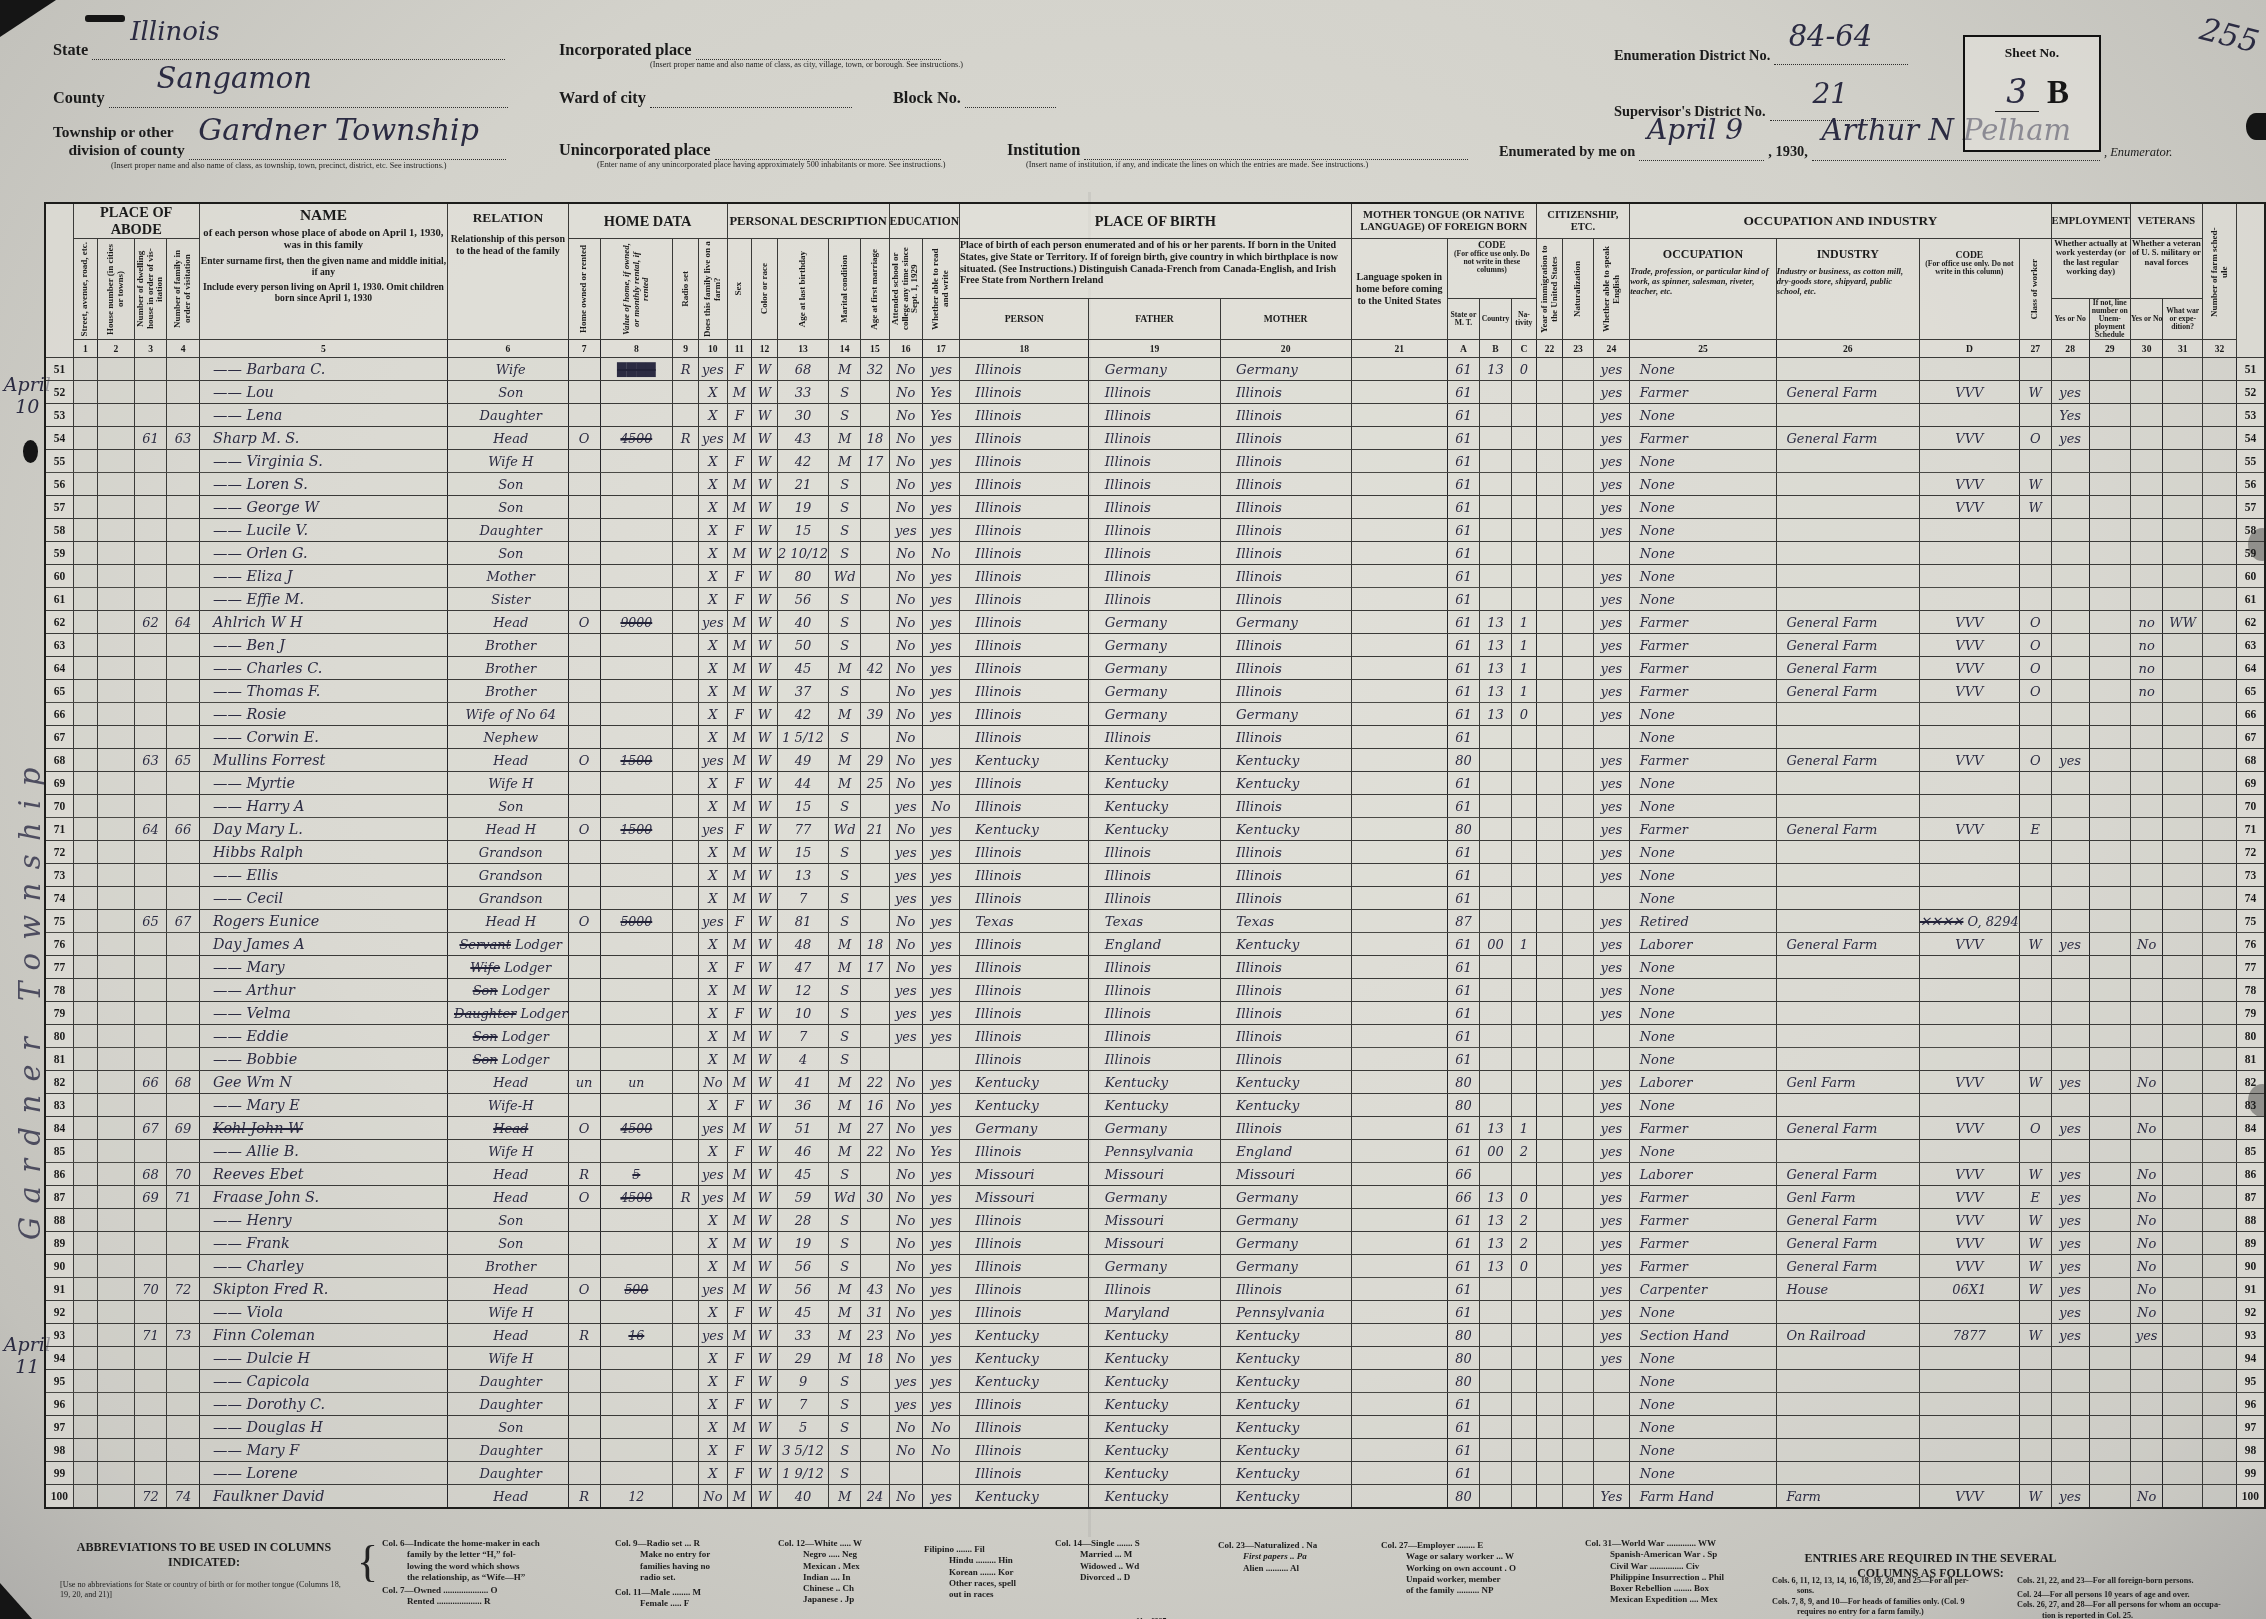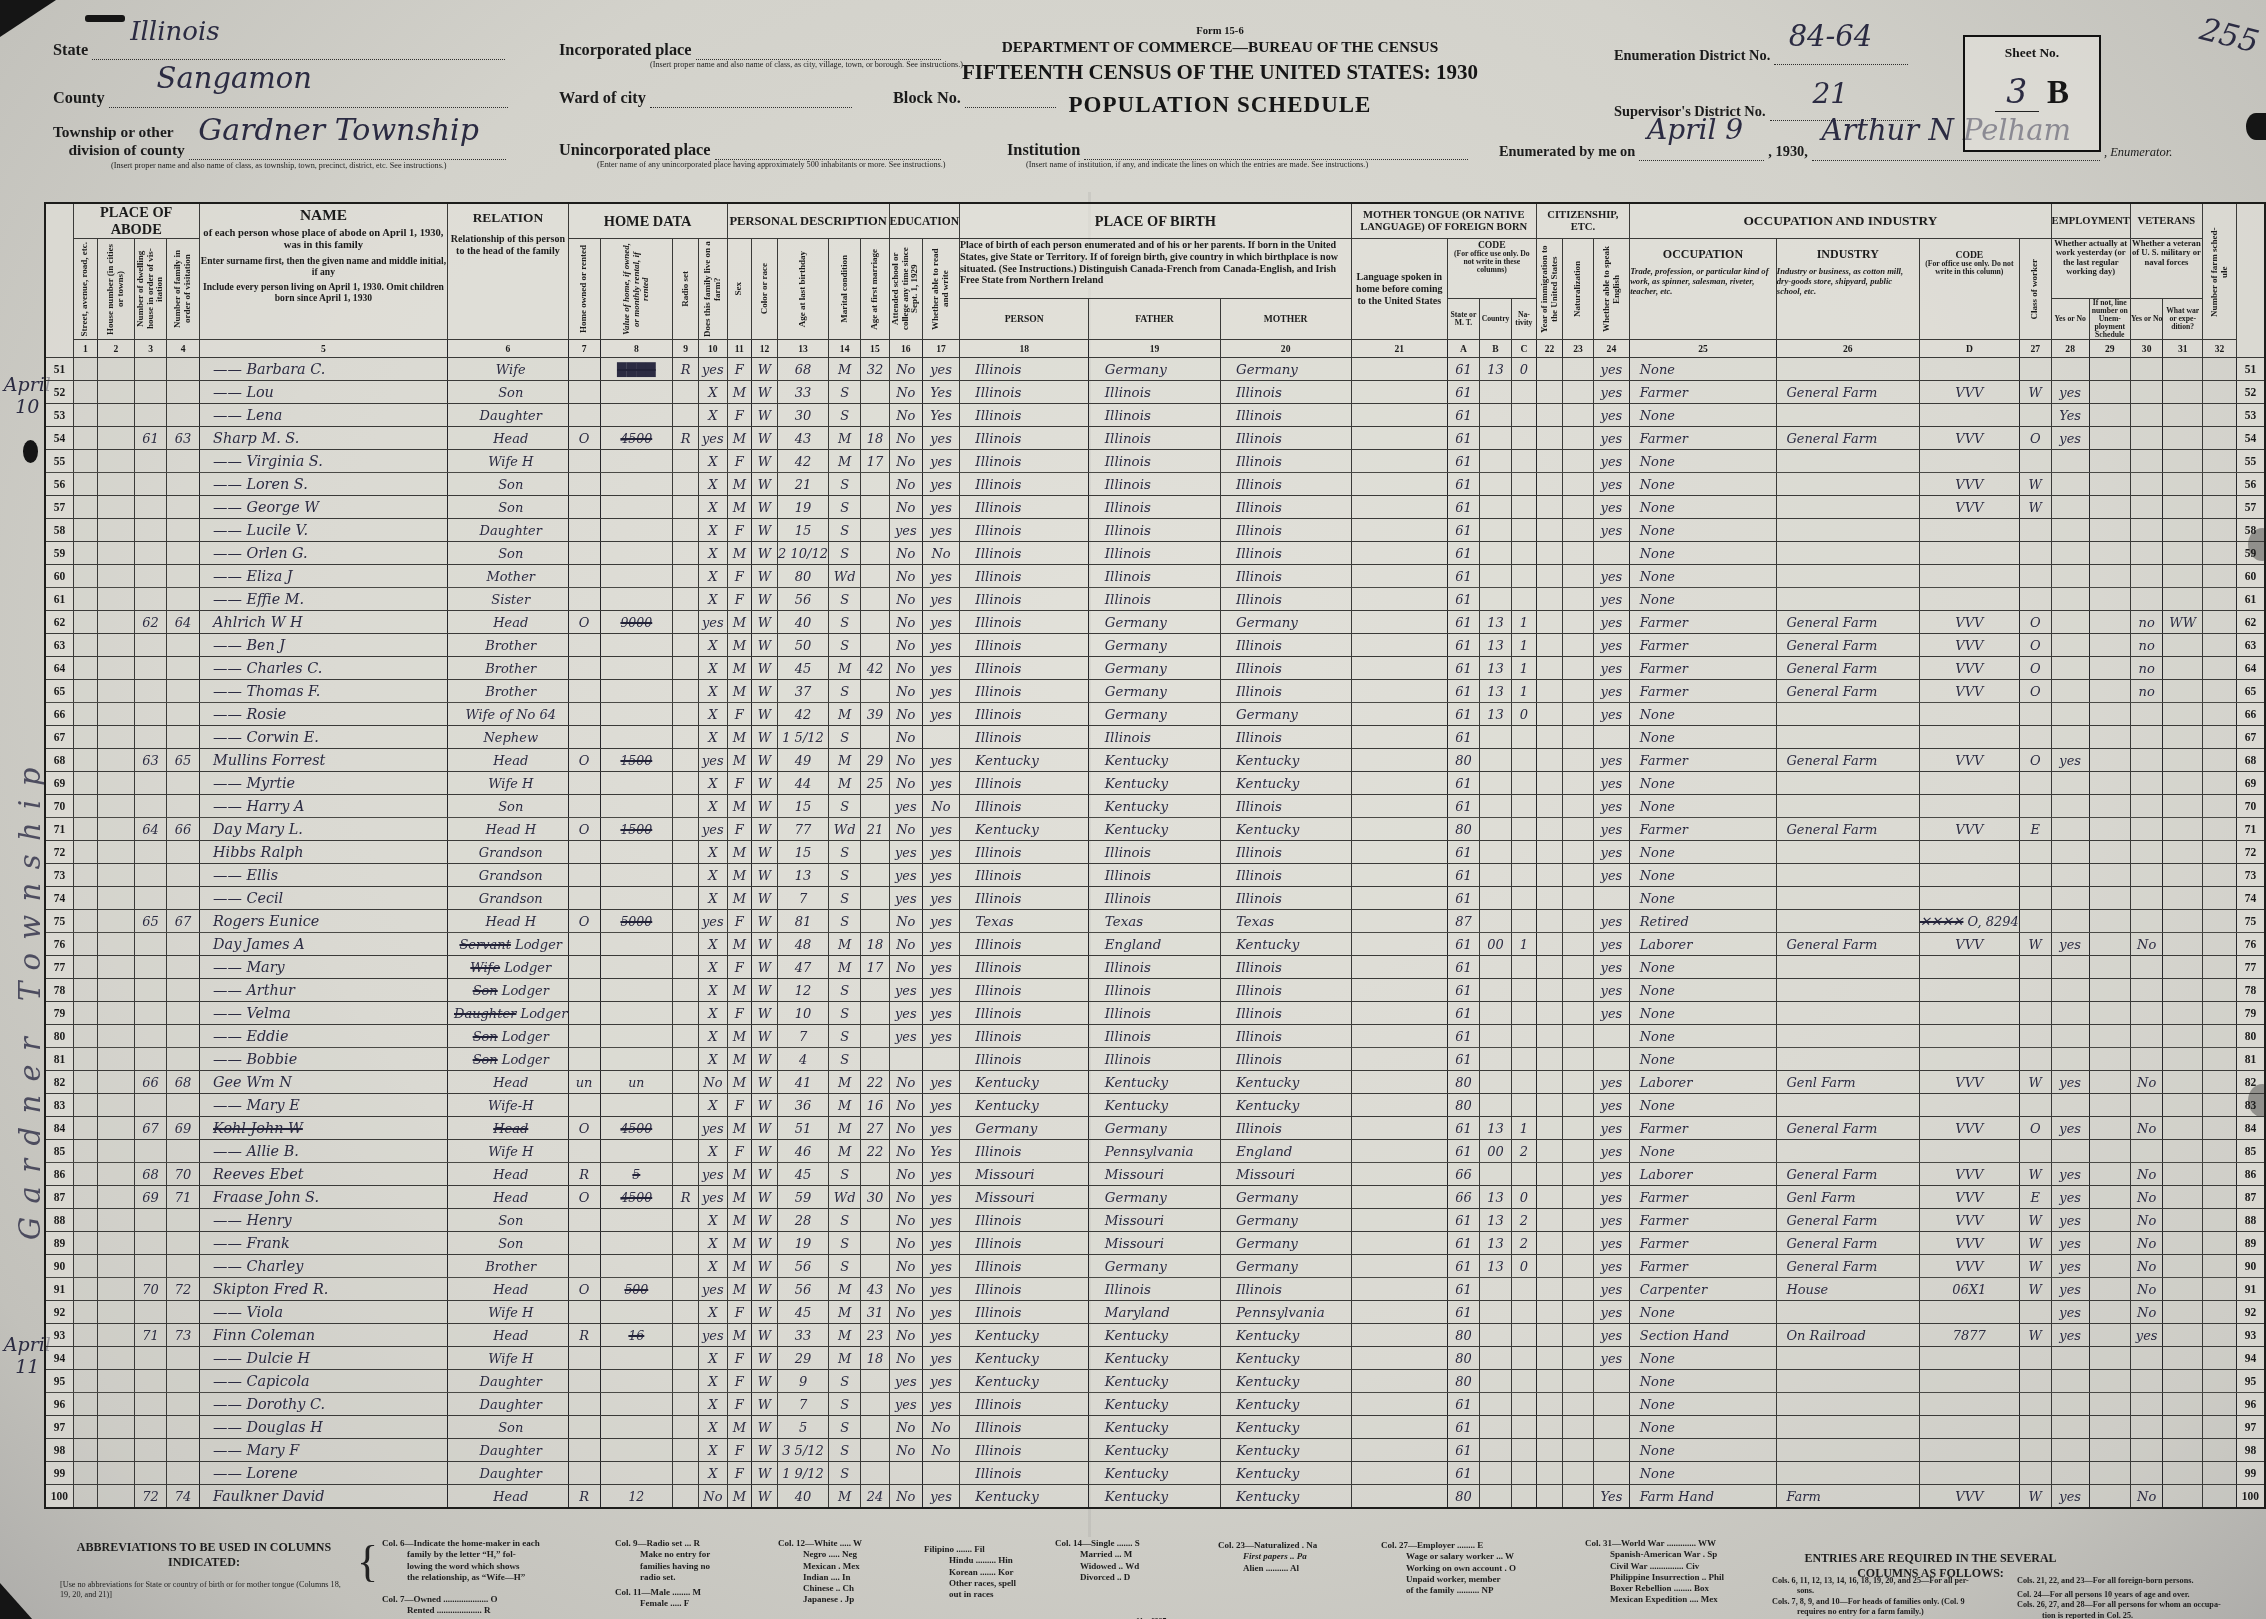--- a/index.html
+++ b/index.html
@@ -90,26 +90,20 @@
   <div class="artifact" style="left:0;top:0;width:56px;height:37px;clip-path:polygon(0 0,100% 0,0 100%);"></div>
   <div class="artifact" style="left:85px;top:15.4px;width:40px;height:6.7px;border-radius:2.9px;"></div>
   <div class="artifact" style="left:2246px;top:113px;width:20px;height:27px;border-radius:50% 0 0 50%;"></div>
   <div class="hole" style="left:2248px;top:528px;"></div>
   <div class="hole" style="left:2248px;top:1084px;"></div>
   <div class="artifact" style="left:23px;top:440px;width:15.4px;height:23px;border-radius:50%;"></div>
   <div class="artifact" style="left:0;top:1583px;width:33px;height:37px;clip-path:polygon(0 0,100% 100%,0 100%);"></div>
   <div class="fold" style="left:1088px;top:192px;width:2.9px;height:1345px;"></div>
 
   <div class="fh" style="left:0;top:0;width:2266px;height:202px;">
-    <div class="fh center-block" style="left:951px;top:25px;width:538px;position:absolute;">
-      <div class="printed" style="font-size:10.6px;font-weight:bold;">Form 15-6</div>
-      <div class="printed" style="font-size:15.4px;font-weight:bold;margin-top:1.9px;">DEPARTMENT OF COMMERCE—BUREAU OF THE CENSUS</div>
-      <div class="printed" style="font-size:21px;font-weight:bold;margin-top:3.8px;">FIFTEENTH CENSUS OF THE UNITED STATES: 1930</div>
-      <div class="printed" style="font-size:23px;font-weight:bold;margin-top:7.7px;letter-spacing:1px;">POPULATION SCHEDULE</div>
-    </div>
 
     <div style="position:absolute;left:53px;top:40px;width:509px;">
       <span class="lbl">State</span>
       <span class="dotted" style="display:inline-block;width:413px;position:relative;">
         <span class="hw hw-lg" style="position:absolute;left:38px;top:-23px;">Illinois</span>&nbsp;
       </span>
     </div>
     <div style="position:absolute;left:53px;top:88px;width:509px;">
       <span class="lbl">County</span>
       <span class="dotted" style="display:inline-block;width:399px;position:relative;">
@@ -2402,21 +2396,21 @@
     <div class="fb" style="left:60px;top:27px;width:288px;">
       <div class="fb-title" style="white-space:normal;">ABBREVIATIONS TO BE USED IN COLUMNS INDICATED:</div>
       <div class="note" style="margin-top:9.6px;font-weight:normal;white-space:normal;">[Use no abbreviations for State or country of birth or for mother tongue (Columns 18, 19, 20, and 21)]</div>
     </div>
     <div class="brace" style="left:357px;top:23px;">{</div>
     <div class="fb" style="left:382px;top:25px;">
         <div style="">Col. 6—Indicate the home-maker in each</div>
         <div style="padding-left:25px;">family by the letter “H,” fol-</div>
         <div style="padding-left:25px;">lowing the word which shows</div>
         <div style="padding-left:25px;">the relationship, as “Wife—H”</div>
-        <div style="margin-top:11px;">Col. 7—Owned .................... O</div>
+        <div style="margin-top:2px;">Col. 7—Owned .................... O</div>
         <div style="padding-left:25px;">Rented .................... R</div>
       </div>
     <div class="fb" style="left:615px;top:25px;">
         <div style="">Col. 9—Radio set ... R</div>
         <div style="padding-left:25px;">Make no entry for</div>
         <div style="padding-left:25px;">families having no</div>
         <div style="padding-left:25px;">radio set.</div>
         <div style="margin-top:3.8px;">Col. 11—Male ........ M</div>
         <div style="padding-left:25px;">Female ..... F</div>
       </div>

